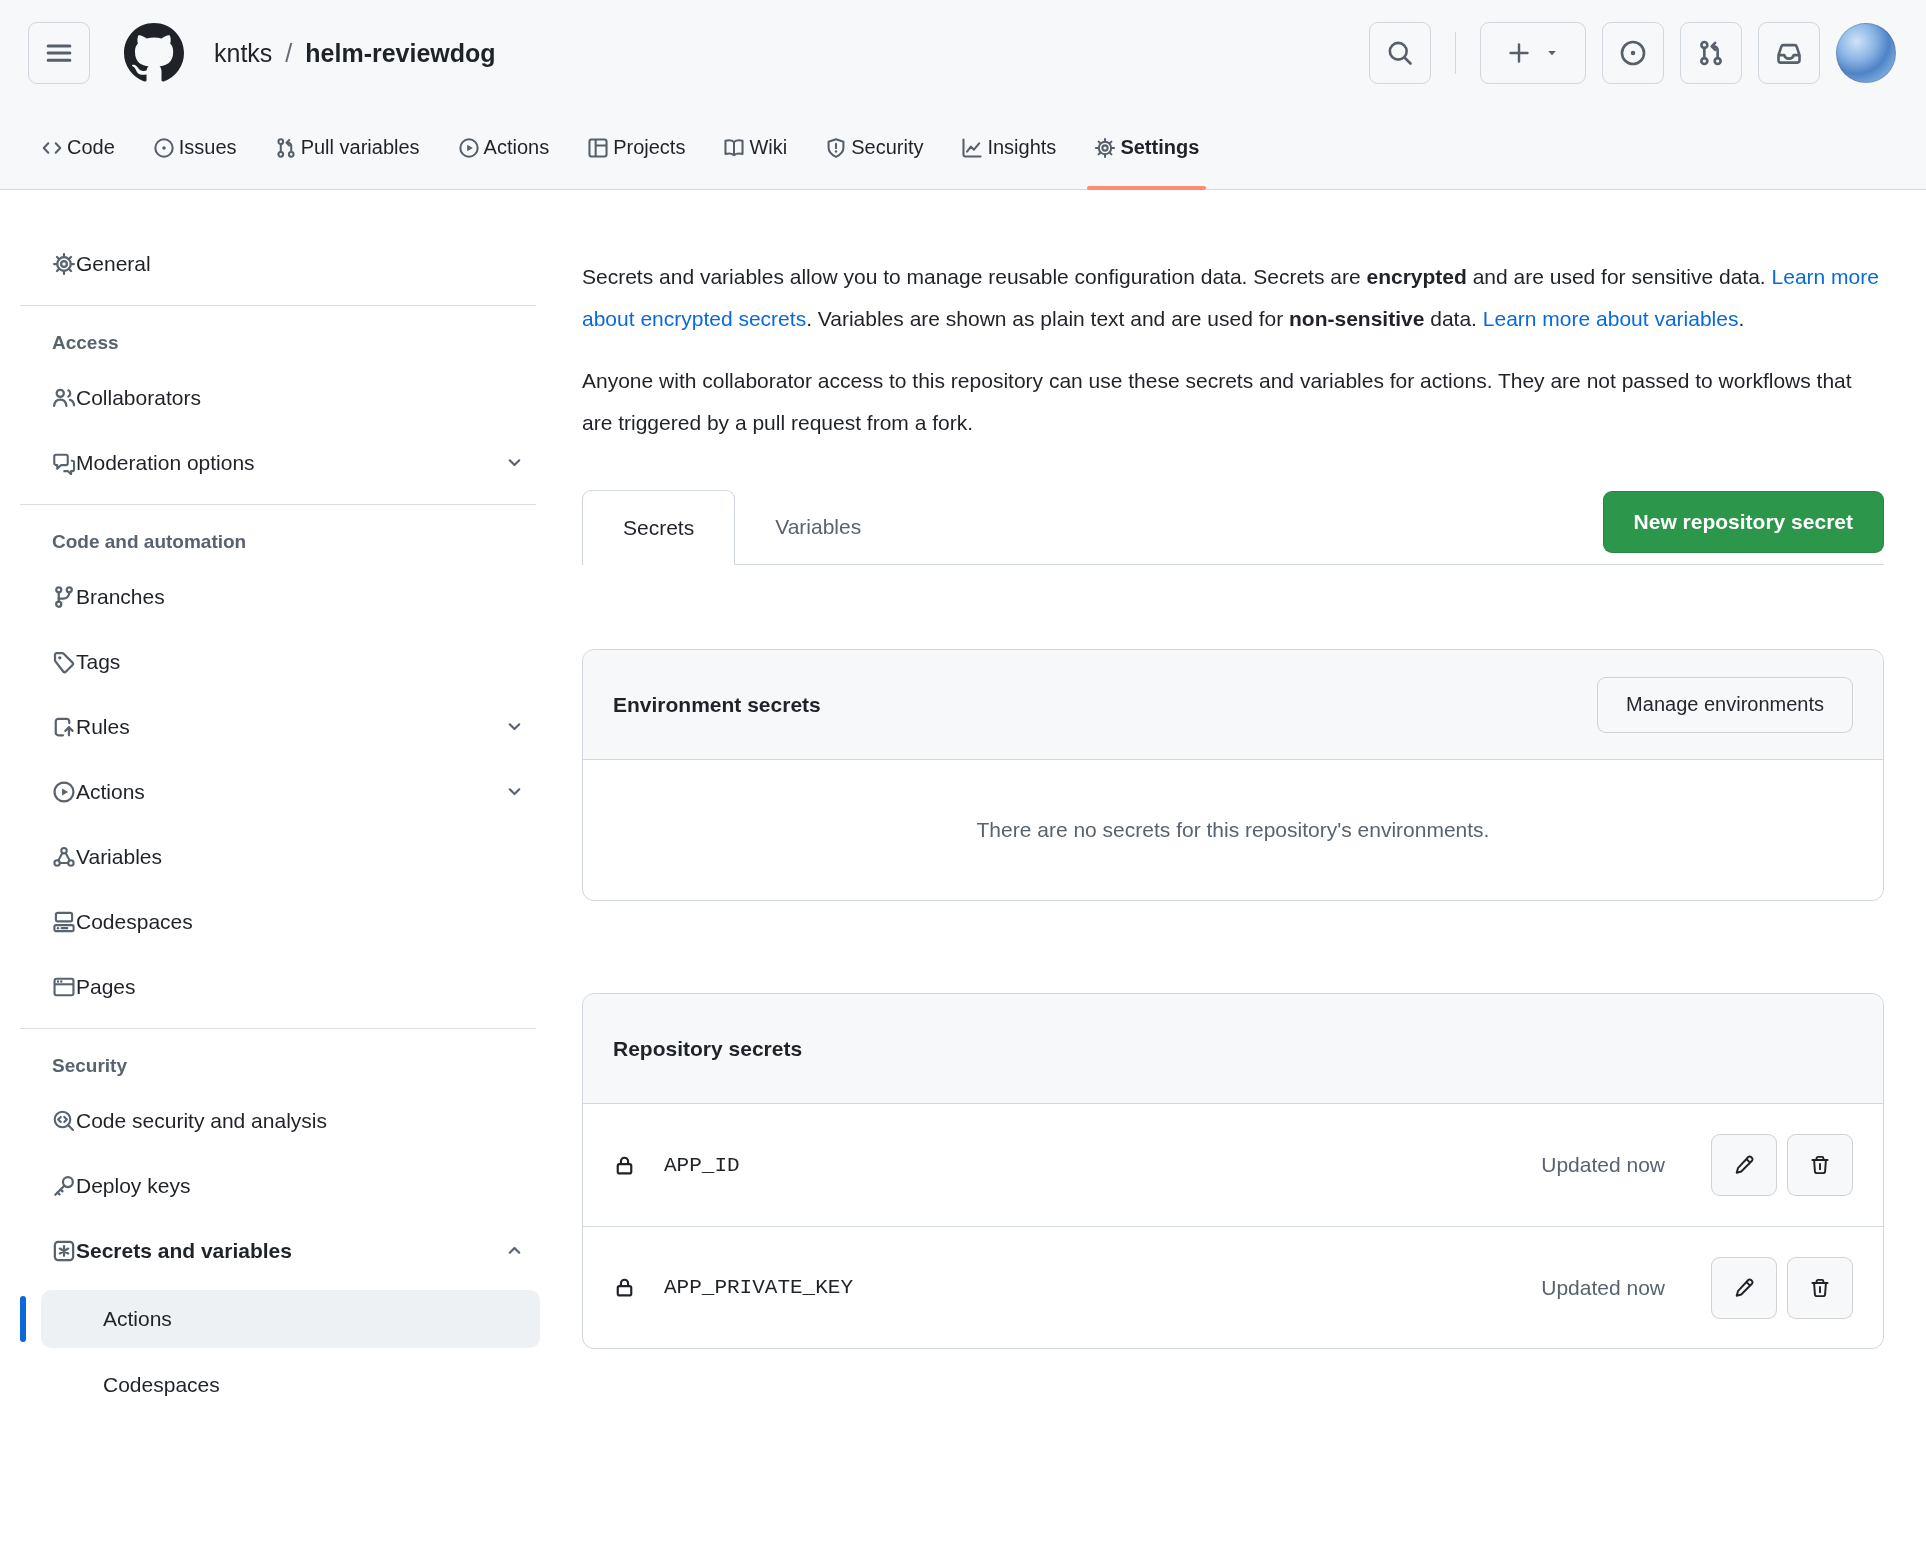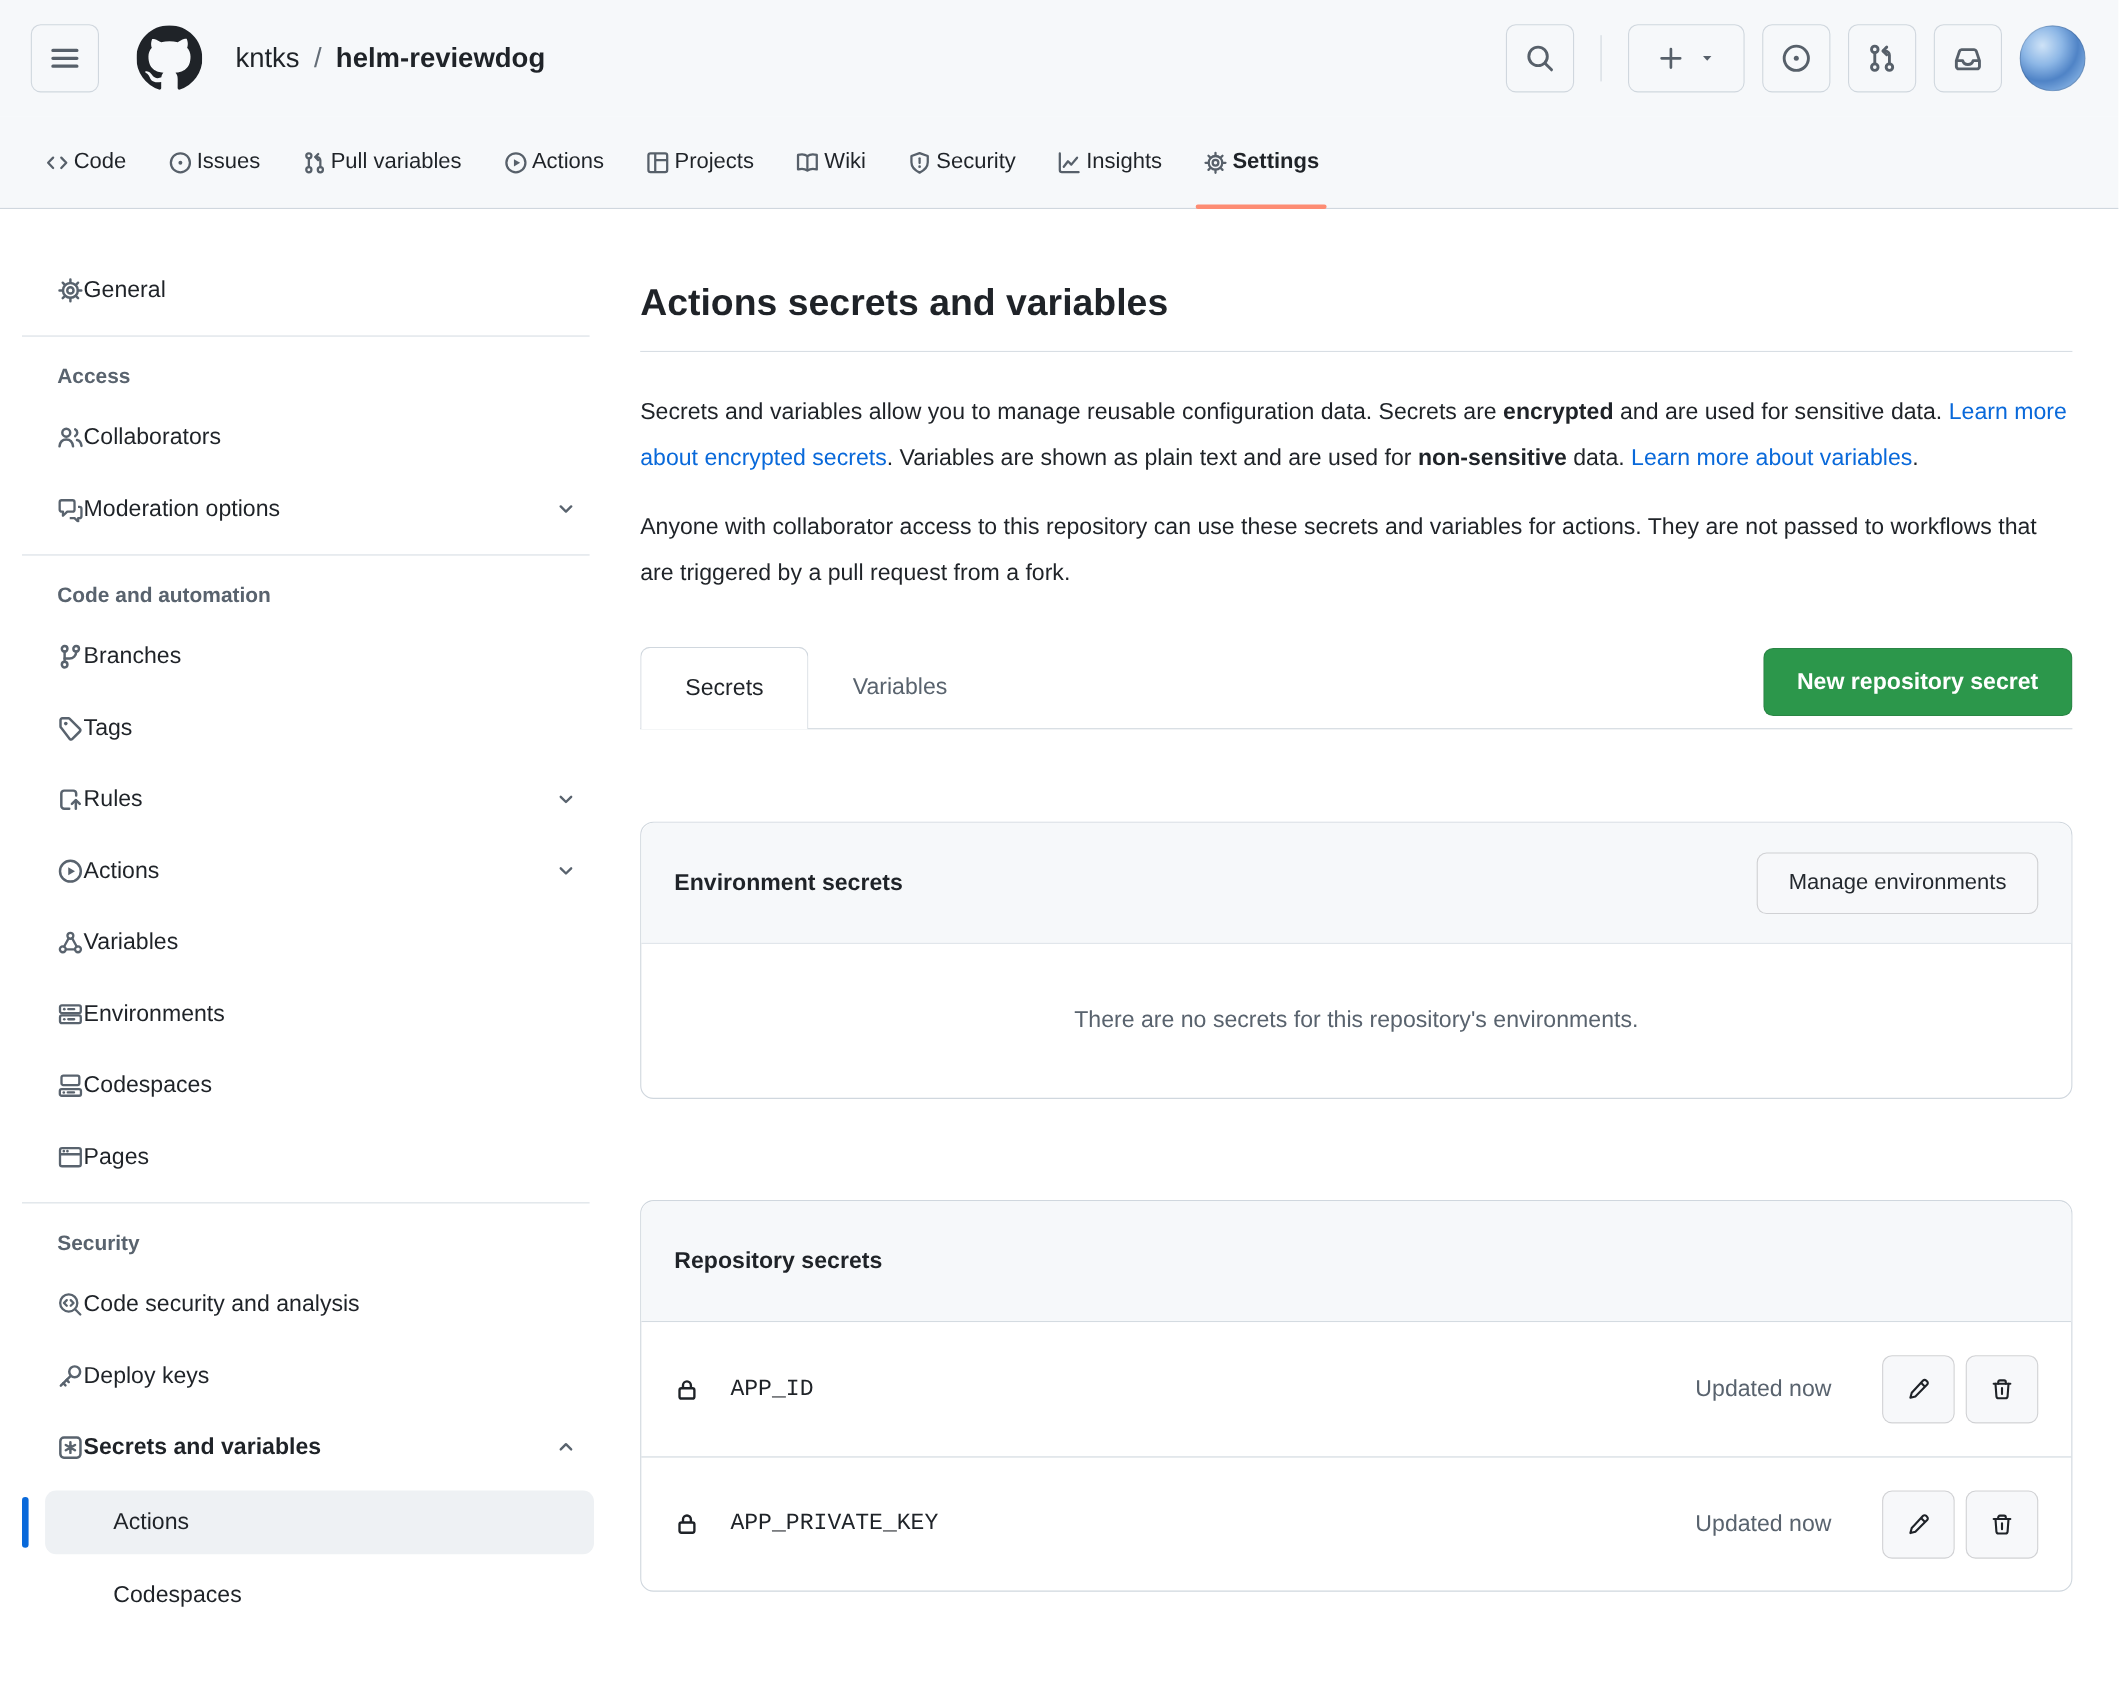--- a/index.html
+++ b/index.html
@@ -465,26 +465,20 @@
         </svg>
     </div>
     <div class="side-item">
       <svg class="icon" width="24" height="24">
           <use href="#i-webhook"></use>
         </svg>
       <span>Variables</span>
     </div>
     <div class="side-item">
       <svg class="icon" width="24" height="24">
-          <use href="#i-server"></use>
-        </svg>
-      <span>Environments</span>
-    </div>
-    <div class="side-item">
-      <svg class="icon" width="24" height="24">
           <use href="#i-codespaces"></use>
         </svg>
       <span>Codespaces</span>
     </div>
     <div class="side-item">
       <svg class="icon" width="24" height="24">
           <use href="#i-browser"></use>
         </svg>
       <span>Pages</span>
     </div>
@@ -514,21 +508,20 @@
     </div>
     <div class="side-subitem active">
       <span>Actions</span>
     </div>
     <div class="side-subitem">
       <span>Codespaces</span>
     </div>
   </aside>
 
   <main class="main">
-    <h1 class="page-title">Actions secrets and variables</h1>
 
     <p><span>Secrets and variables allow you to manage reusable configuration data. Secrets are </span><b>encrypted</b><span> and are used for sensitive data. </span><a class="link">Learn more about encrypted secrets</a><span>. Variables are shown as plain text and are used for </span><b>non-sensitive</b><span> data. </span><a class="link">Learn more about variables</a><span>.</span></p>
 
     <p>Anyone with collaborator access to this repository can use these secrets and variables for actions. They are not passed to workflows that are triggered by a pull request from a fork.</p>
 
     <div class="tabnav">
       <button class="tab active">Secrets</button>
       <button class="tab">Variables</button>
       <button class="btn-primary">New repository secret</button>
     </div>

